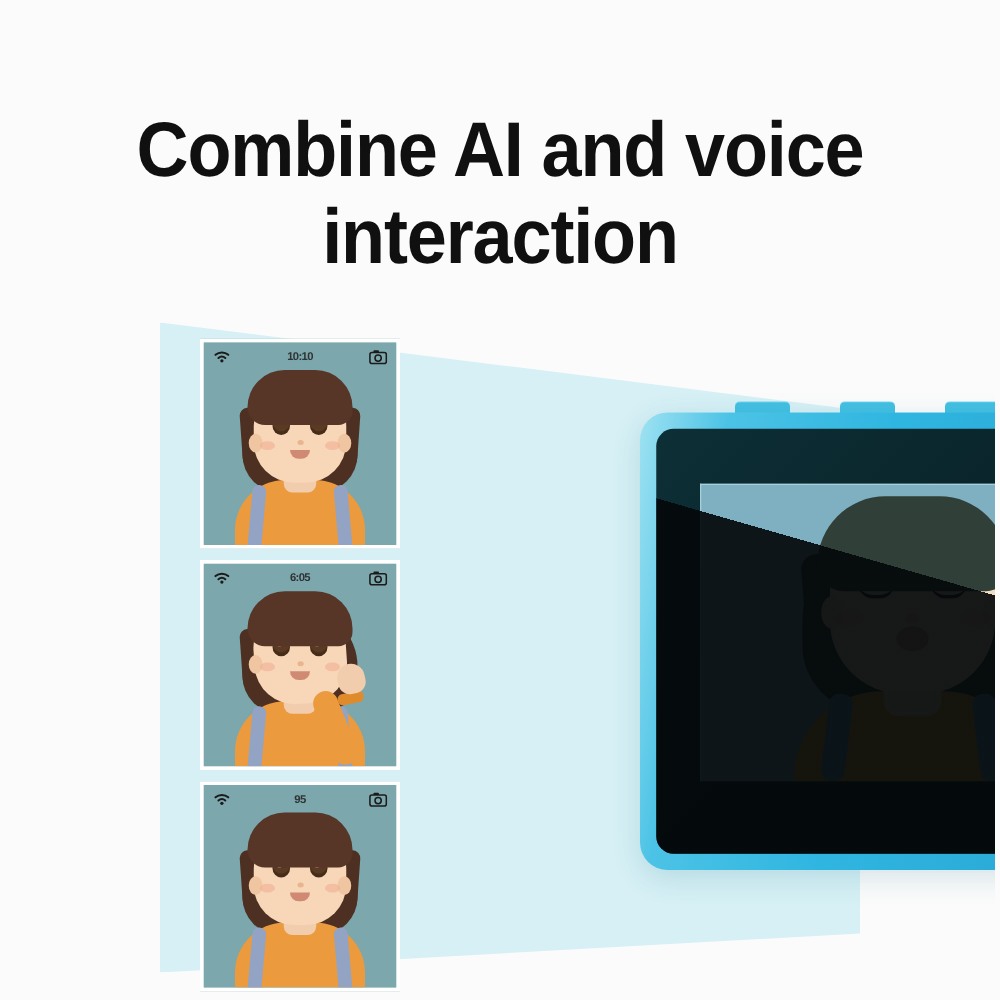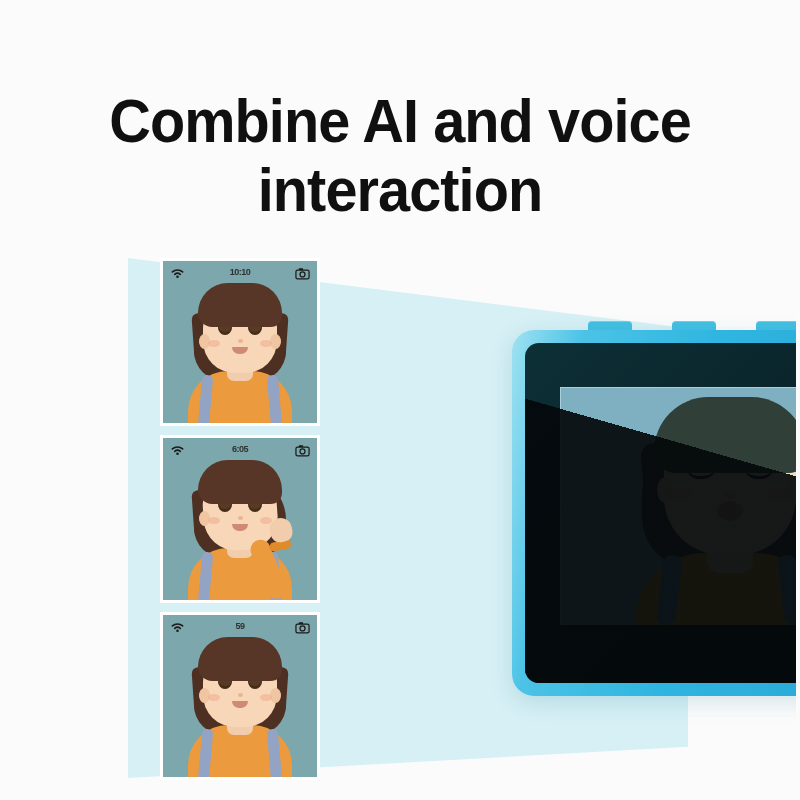--- a/index.html
+++ b/index.html
@@ -53,21 +53,21 @@
     height: 520px;
     background: #d6f0f5;
     clip-path: polygon(0% 0%, 100% 13.5%, 100% 94%, 0% 100%);
     z-index: 1;
   }
 
   
   .thumb-col {
     position: absolute;
     left: 160px;
-    top: 258px;
+    top: 271px;
     width: 160px;
     z-index: 3;
     display: flex;
     flex-direction: column;
     gap: 9px;
   }
   .thumb {
     position: relative;
     width: 160px;
     height: 168px;
@@ -628,21 +628,21 @@
         </div>
       </div>
       <div class="thumb-status">
         <span class="wifi-ic">
           <svg viewBox="0 0 24 20" width="15" height="13" aria-hidden="true">
             <path fill="currentColor" d="M12 17.2a2.1 2.1 0 1 0 0-4.2 2.1 2.1 0 0 0 0 4.2z"></path>
             <path fill="none" stroke="currentColor" stroke-width="2.6" stroke-linecap="round" d="M7.6 11.4a6.8 6.8 0 0 1 8.8 0"></path>
             <path fill="none" stroke="currentColor" stroke-width="2.6" stroke-linecap="round" d="M3.8 7.4a12.4 12.4 0 0 1 16.4 0"></path>
           </svg>
         </span>
-        <span class="st-time">59</span>
+        <span class="st-time">95</span>
         <span class="cam-ic">
           <svg viewBox="0 0 24 20" width="15" height="13" aria-hidden="true">
             <rect x="1.5" y="4.5" width="21" height="14" rx="2.6" fill="none" stroke="currentColor" stroke-width="2"></rect>
             <circle cx="12" cy="11.5" r="4" fill="none" stroke="currentColor" stroke-width="2"></circle>
             <rect x="6" y="1.5" width="7" height="3" rx="1" fill="currentColor"></rect>
           </svg>
         </span>
       </div>
     </div>
 

